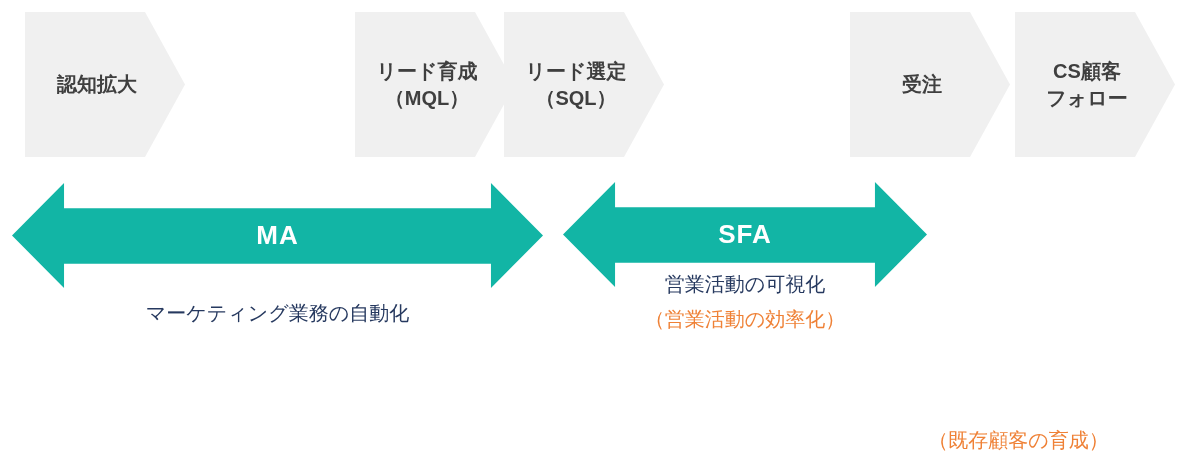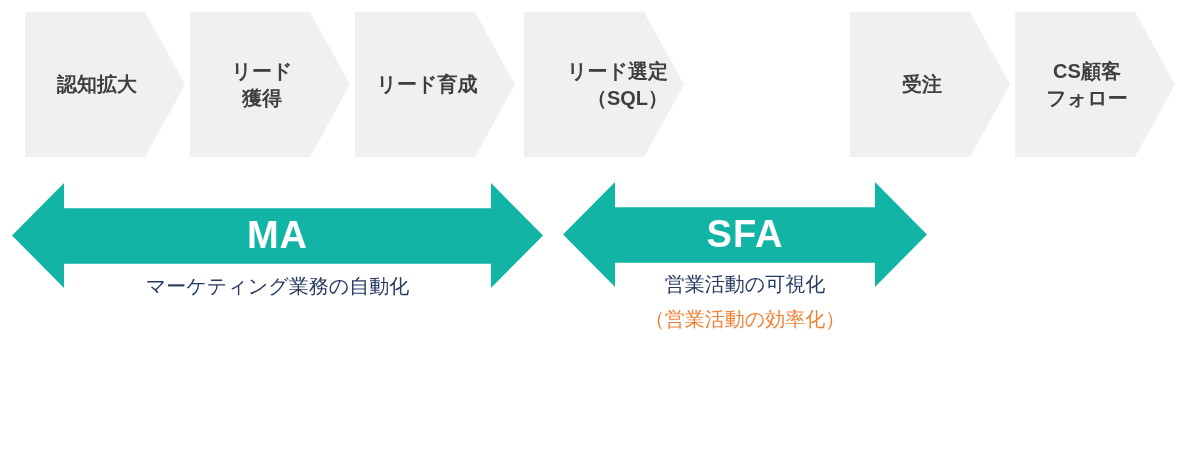--- a/index.html
+++ b/index.html
@@ -33,35 +33,35 @@
     padding-right:16px;
     text-align:center;
     color:var(--chevron-text);
     font-weight:bold;
     font-size:20px;
     line-height:27px;
   }
   .chevron.c0{left:25px;}
   .chevron.c1{left:190px;}
   .chevron.c2{left:355px;align-items:center;}
-  .chevron.c3{left:524px;align-items:flex-end;}
+  .chevron.c3{left:504px;}
   .chevron.c4{left:685px;}
   .chevron.c5{left:850px;}
   .chevron.c6{left:1015px;}
 
   
   .arrow{
     position:absolute;
     background:var(--teal);
     display:flex;align-items:center;justify-content:center;
   }
   .arrow .tool-name{
     color:var(--tool-label-text);
     font-weight:bold;
-    font-size:38px;
+    font-size:26px;
     letter-spacing:1px;
   }
   .arrow.ma{
     left:12px;top:183px;width:531px;height:105px;
     clip-path:polygon(0 50%,9.8% 0,9.8% 24%,90.2% 24%,90.2% 0,100% 50%,90.2% 100%,90.2% 77%,9.8% 77%,9.8% 100%);
   }
   .arrow.sfa{
     left:563px;top:182px;width:364px;height:105px;
     clip-path:polygon(0 50%,14.3% 0,14.3% 24%,85.7% 24%,85.7% 0,100% 50%,85.7% 100%,85.7% 77%,14.3% 77%,14.3% 100%);
   }
@@ -72,41 +72,38 @@
 
   
   .desc{
     position:absolute;
     text-align:center;
     font-size:20px;
     line-height:24px;
     color:var(--description-text);
   }
   .desc.highlight{color:var(--highlight-text);}
-  .desc.ma-d {left:12px; width:531px; top:274px;}
+  .desc.ma-d {left:12px; width:531px; top:301px;}
   .desc.ma-h {left:12px; width:531px; top:322px;}
   .desc.sfa-d{left:563px;width:364px; top:272px;}
   .desc.sfa-h{left:563px;width:364px; top:307px;text-align:center;}
   .desc.crm-d{left:860px;width:317px; top:391px;}
   .desc.crm-h{left:860px;width:317px; top:428px;}
 </style>
 </head>
 <body>
 
 <div class="canvas">
 
   <div class="chevron c0">
     <span>認知拡大</span>
   </div>
-  <div class="chevron c1">
-    <span>リード</span>
-    <span>獲得</span>
-  </div>
   <div class="chevron c2">
     <span>リード育成</span>
+    <span>（MQL）</span>
   </div>
   <div class="chevron c3">
     <span>リード選定</span>
     <span>（SQL）</span>
   </div>
   <div class="chevron c5">
     <span>受注</span>
   </div>
   <div class="chevron c6">
     <span>CS顧客</span>
@@ -117,14 +114,15 @@
     <span class="tool-name">MA</span>
   </div>
   <div class="desc ma-d">マーケティング業務の自動化</div>
 
   <div class="arrow sfa">
     <span class="tool-name">SFA</span>
   </div>
   <div class="desc sfa-d">営業活動の可視化</div>
   <div class="desc highlight sfa-h">（営業活動の効率化）</div>
 
+  <div class="desc highlight crm-h">（既存顧客の育成）</div>
 
 </div>
 
 </body></html>

